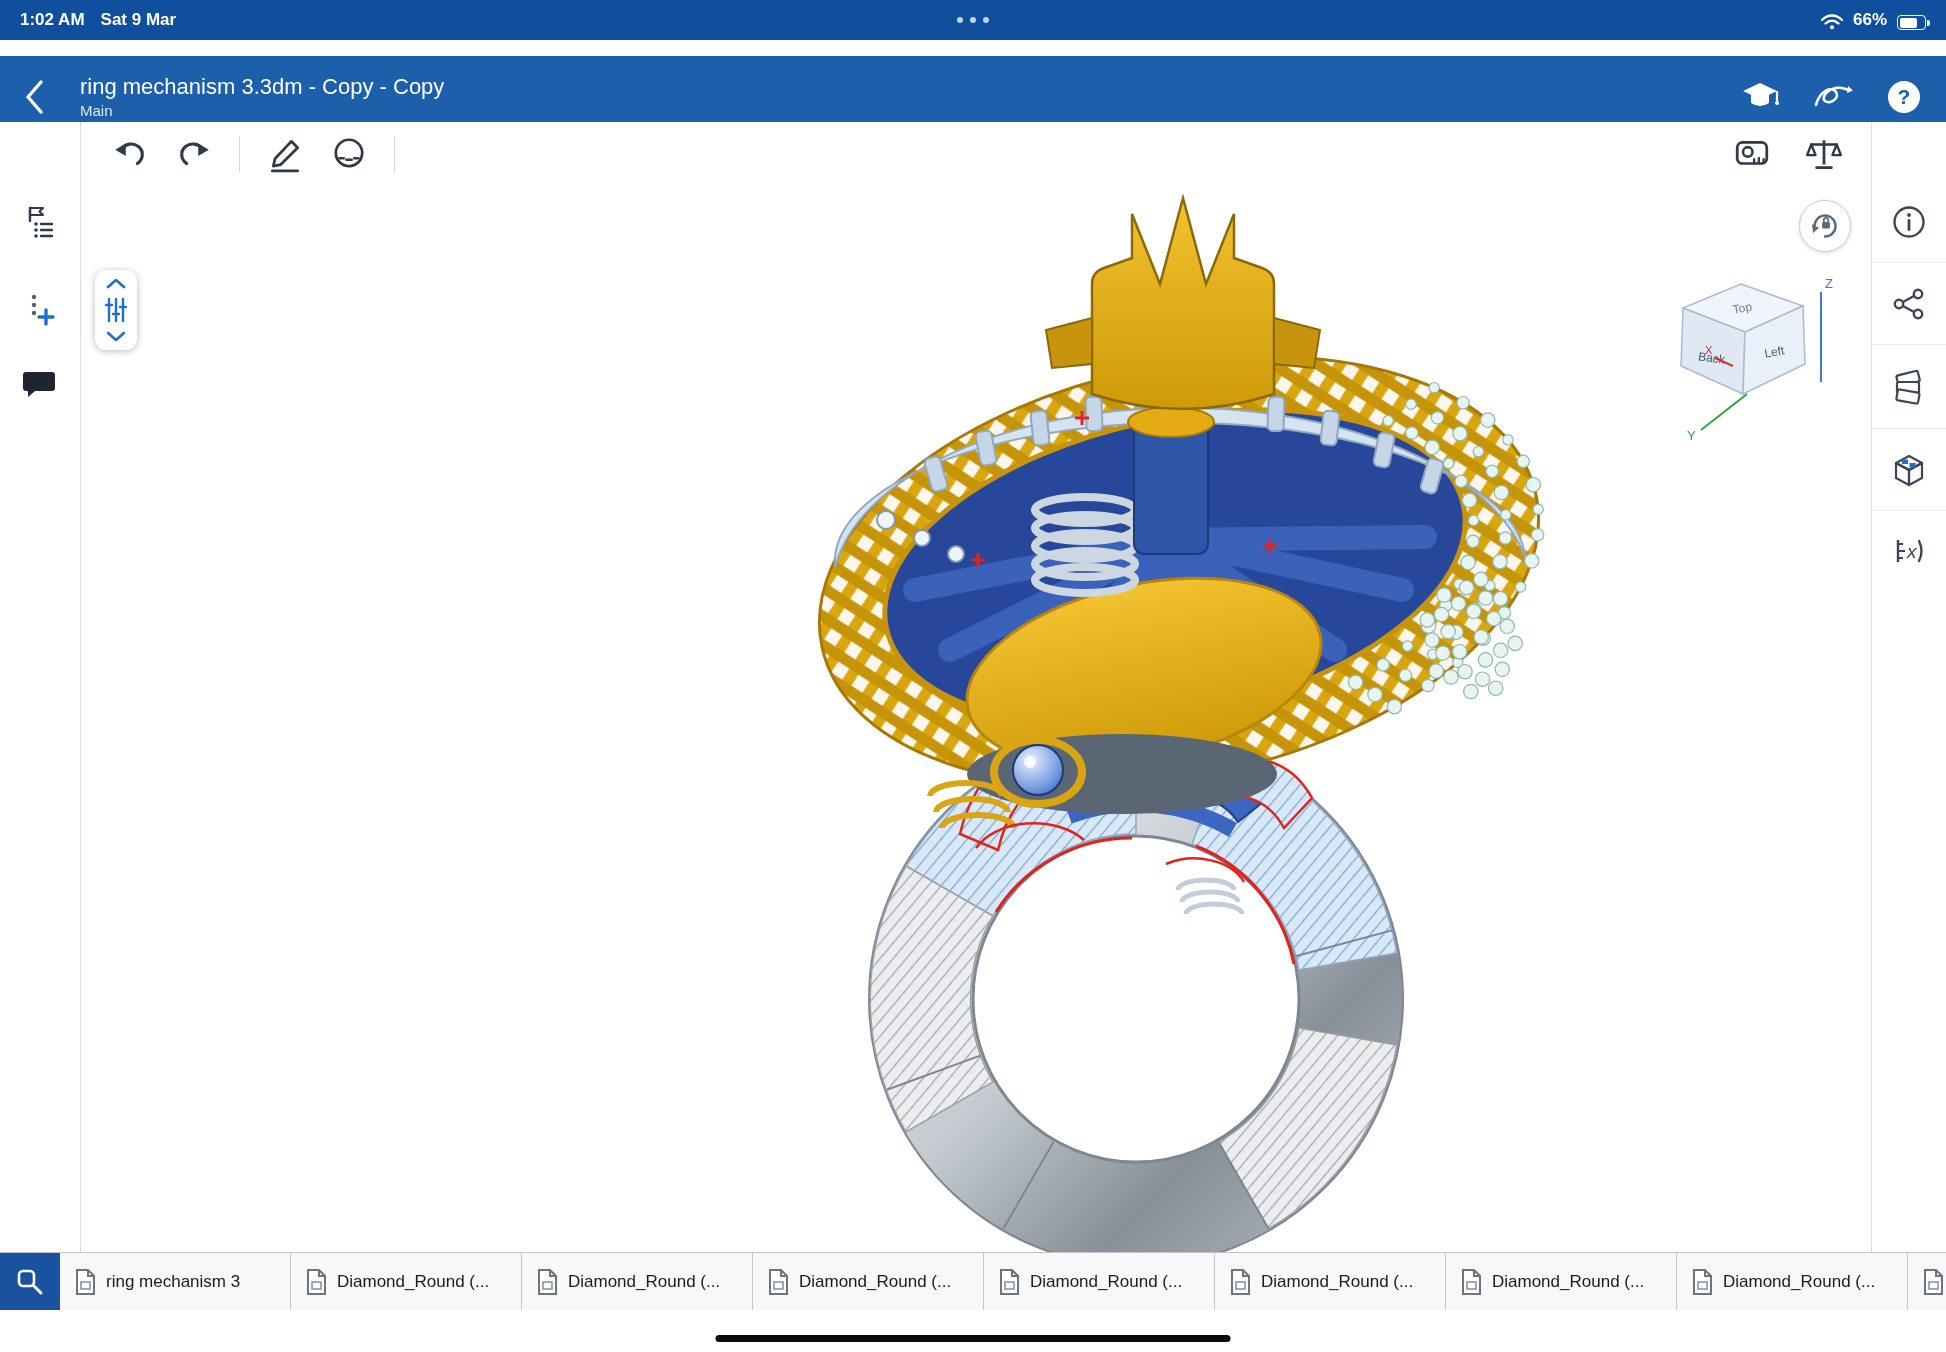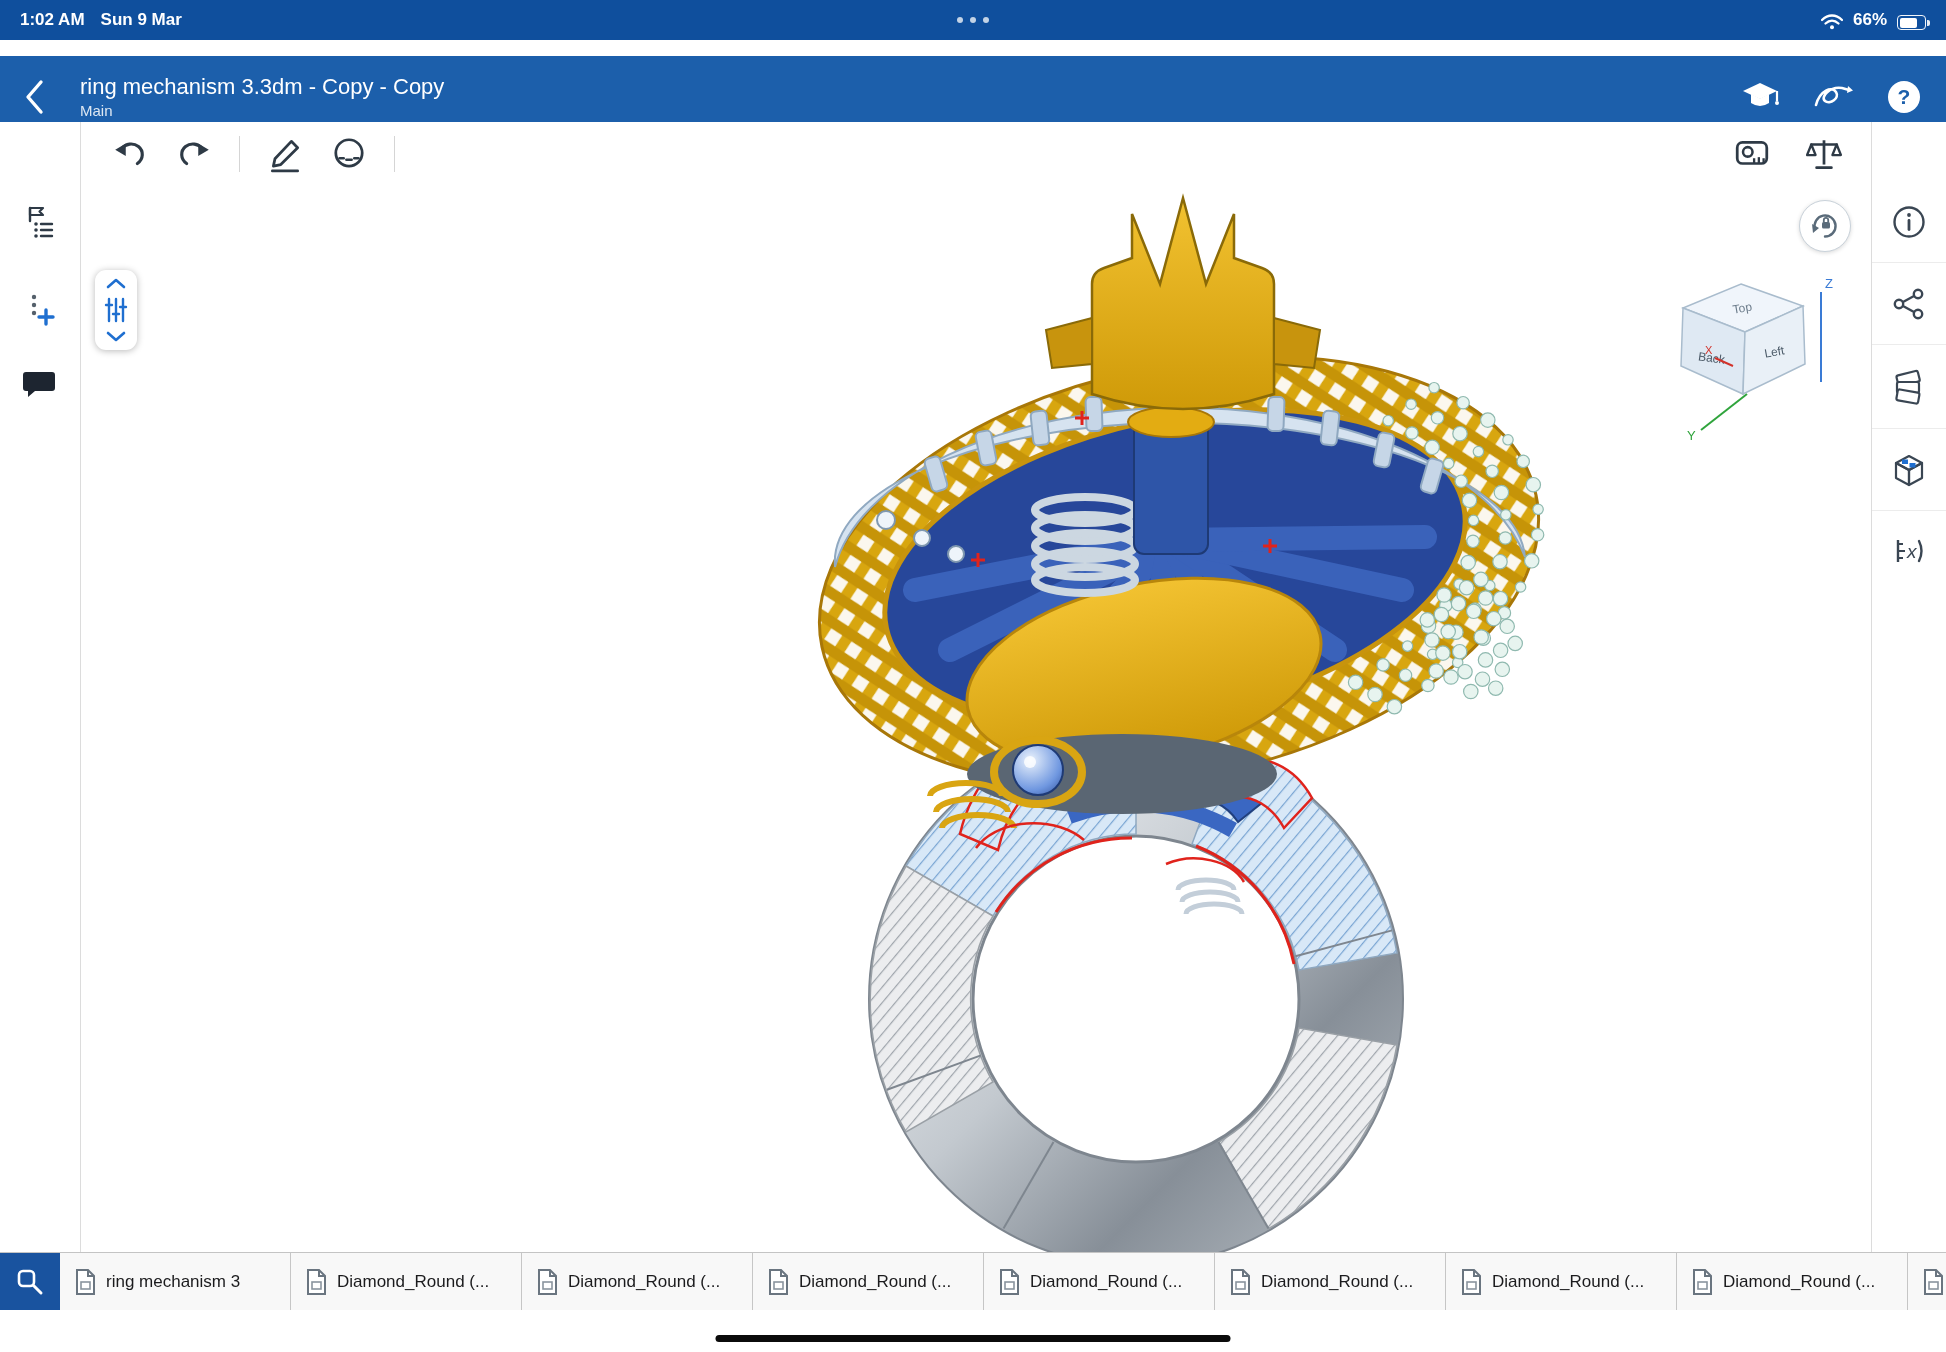--- a/index.html
+++ b/index.html
@@ -65,21 +65,21 @@
   text{font-family:"Liberation Sans",sans-serif;}
 </style>
 </head>
 <body>
 
 <div class="screen">
 
   <div class="status-bar">
     <div class="sb-left">
       <span>1:02 AM</span>
-      <span>Sun 9 Mar</span>
+      <span>Sat 9 Mar</span>
     </div>
     <div class="sb-dots">
         <i></i>
         <i></i>
         <i></i>
       </div>
     <div class="sb-right">
       <svg width="22" height="16" viewBox="0 0 22 16">
         <path d="M1,6 C7,0 15,0 21,6" stroke="#fff" stroke-width="2.3" fill="none" stroke-linecap="round"></path>
         <path d="M4.5,9.5 C8.5,5.8 13.5,5.8 17.5,9.5" stroke="#fff" stroke-width="2.3" fill="none" stroke-linecap="round"></path>

